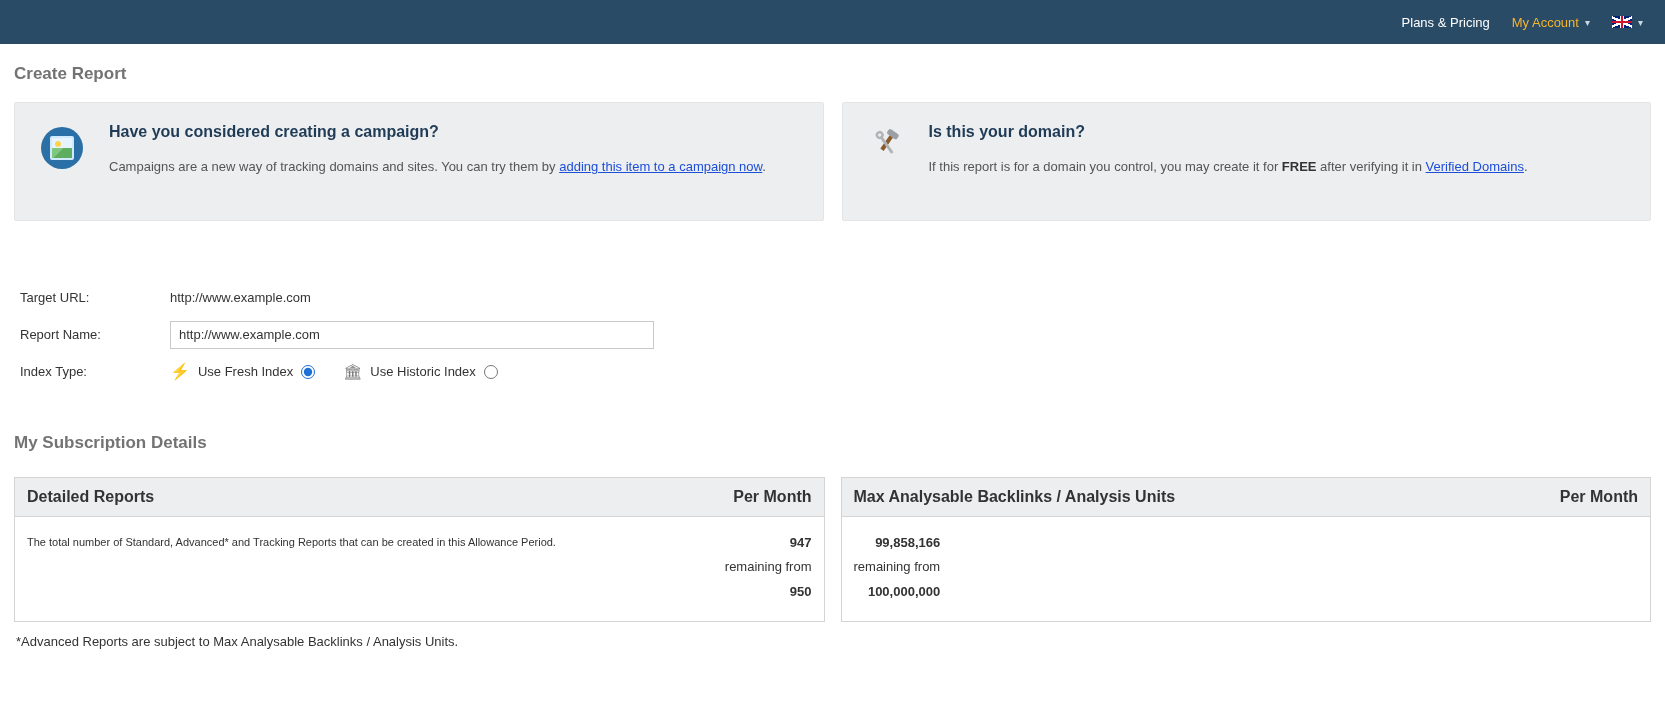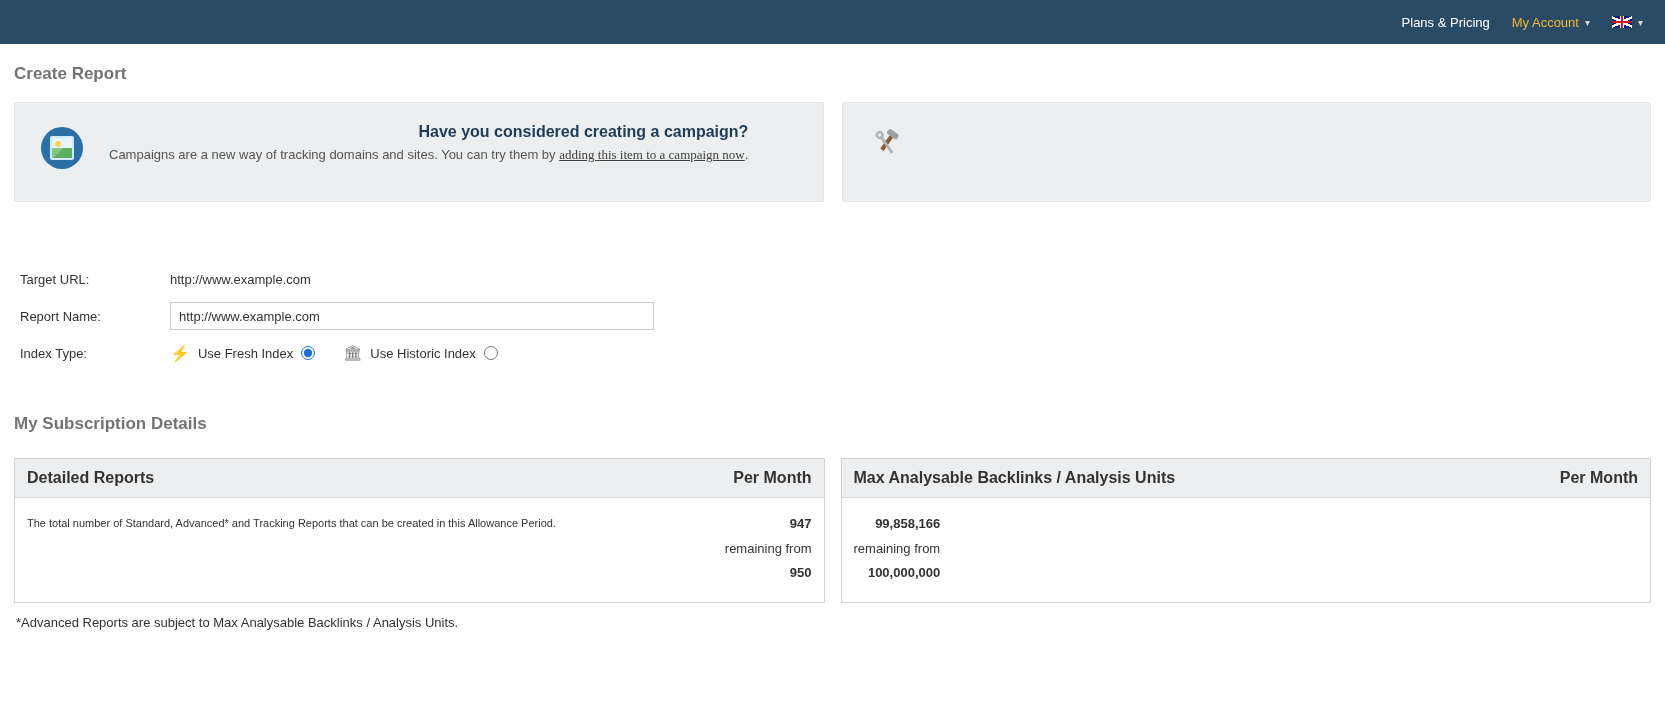--- a/index.html
+++ b/index.html
@@ -67,24 +67,24 @@
     margin-top:4px;
   }
   .pic-icon {
     width:24px;height:24px;border:2px solid #cfeaff;background:#e6f4ff;position:relative;border-radius:2px;
   }
   .pic-icon::before{content:"";position:absolute;top:3px;left:3px;width:6px;height:6px;border-radius:50%;background:#ffd24d;}
   .pic-icon::after{content:"";position:absolute;bottom:0;left:0;right:0;height:10px;background:linear-gradient(135deg,#7fc77f 40%, #5fae5f 40%);}
   .tools-icon { width:34px; height:34px; position:relative; flex:none; margin-top:4px;}
   .tools-icon svg { width:34px;height:34px; }
   .card-body h3 {
-    color:#1f3b56; font-size:16px; font-weight:bold; margin-bottom:2px;text-align:right;
+    color:#1f3b56; font-size:16px; font-weight:bold; margin-bottom:14px;
   }
   .card-body p { color:#555; line-height:1.9; font-size:13px; }
-  .card-body a { color:#404040; text-decoration:underline; cursor:pointer;font-family:Liberation Serif, serif; }
+  .card-body a { color:#1d4ed8; text-decoration:underline; cursor:pointer; }
   .card-body strong { font-weight:bold; color:#333; }
 
   .settings-block { margin-top: 40px; }
   .form-row { display:flex; align-items:center; padding:6px 0; min-height:34px; }
   .form-label { width:156px; color:#333; font-size:13px; padding-left:6px;}
   .form-value { color:#333; font-size:13px; }
   .text-input {
     width: 484px; height:28px; border:1px solid #c9c9c9; padding:0 8px;
     font-family: Verdana, sans-serif; font-size:13px; color:#333;
   }
@@ -150,20 +150,26 @@
             <rect x="15" y="4" width="4" height="20" fill="#8a5a2b"></rect>
             <rect x="11" y="2" width="12" height="6" rx="2" fill="#9aa0a6"></rect>
           </g>
           <g transform="rotate(-35 17 17)">
             <rect x="15.5" y="6" width="3" height="22" fill="#b0b4b8"></rect>
             <circle cx="17" cy="6" r="4" fill="#b0b4b8"></circle>
             <circle cx="17" cy="6" r="1.6" fill="#eceeef"></circle>
           </g>
         </svg>
       </div>
+      <div class="card-body">
+        <h3>Is this your domain?</h3>
+        <p>
+          <span>If this report is for a domain you control, you may create it for </span><strong>FREE</strong><span> after verifying it in </span><a>Verified Domains</a><span>.</span>
+        </p>
+      </div>
     </div>
   </div>
 
   <div class="settings-block">
 
     <div style="height:20px"></div>
 
     <div class="form-row">
       <div class="form-label">Target URL:</div>
       <div class="form-value">http://www.example.com</div>

